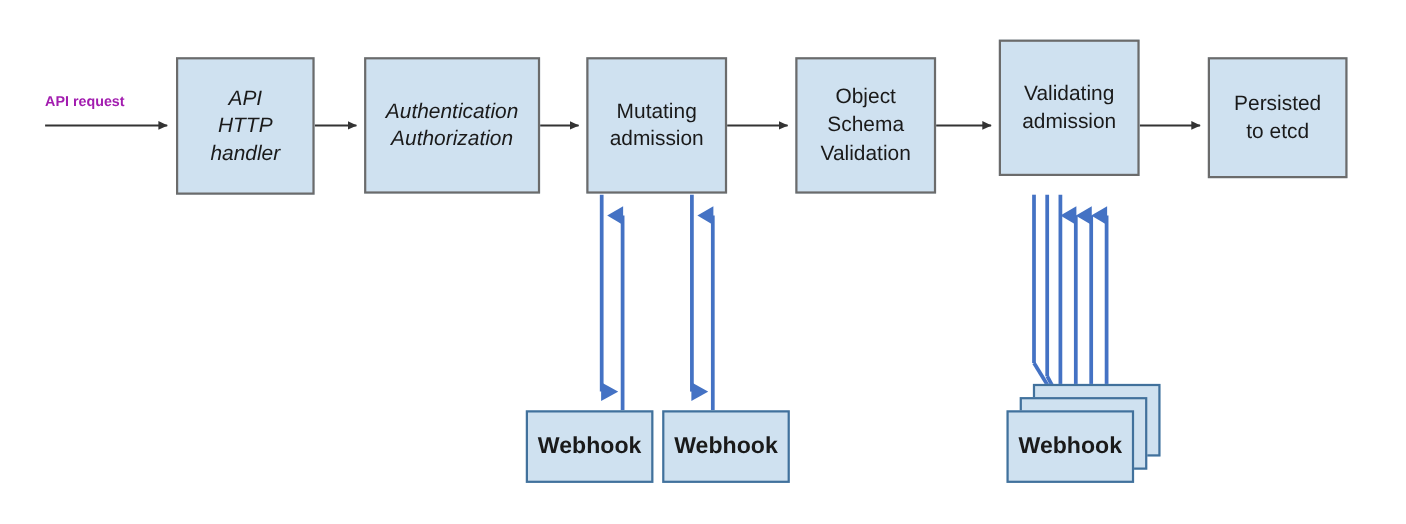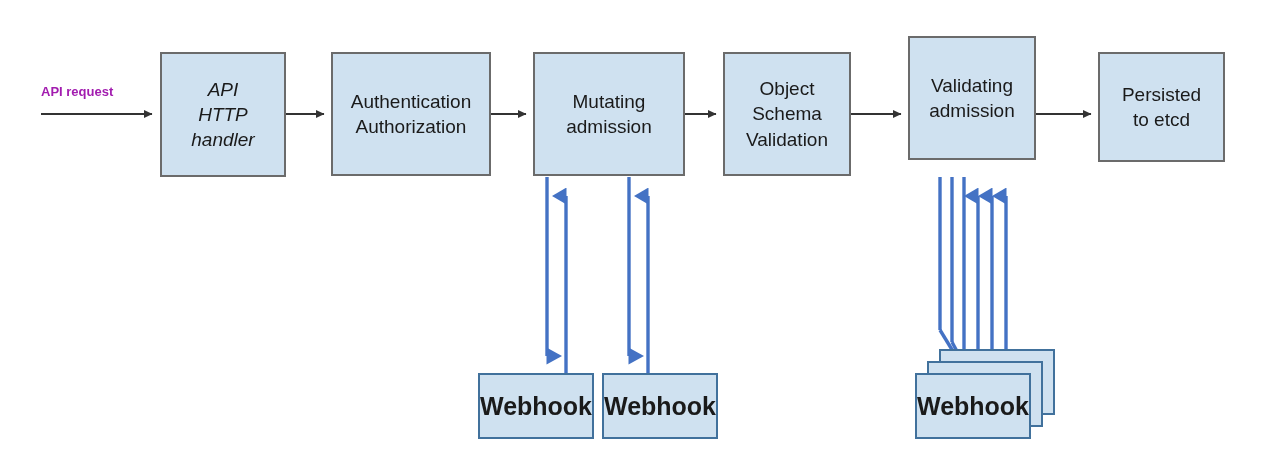--- a/index.html
+++ b/index.html
@@ -38,21 +38,21 @@
   .wh-box {
     position: absolute;
     box-sizing: border-box;
     background: #cfe1f0;
     border: 2px solid #41719c;
     display: flex;
     align-items: center;
     justify-content: center;
     text-align: center;
     color: #1a1a1a;
-    font-size: 25px;
+    font-size: 21px;
     font-weight: bold;
     font-family: "Liberation Sans", sans-serif;
   }
   .wh-stack-back {
     background: #cfe1f0;
     border: 2px solid #41719c;
   }
   .api-label {
     position: absolute;
     font-size: 13px;
@@ -135,26 +135,26 @@
   </svg>
 
   <div class="api-label" style="left:41px; top:84px;">API request</div>
 
   <div class="proc-box" style="left:160px; top:52px; width:126px; height:125px;font-style:italic;">
     <span class="lbl">API
 HTTP
 handler</span>
   </div>
 
-  <div class="proc-box" style="left:331px; top:52px; width:160px; height:124px;">
+  <div class="proc-box" style="left:331px; top:52px; width:160px; height:124px;font-style:italic;">
     <span class="lbl">Authentication
 Authorization</span>
   </div>
 
-  <div class="proc-box" style="left:533px; top:52px; width:152px; height:124px;">
+  <div class="proc-box" style="left:533px; top:52px; width:128px; height:124px;">
     <span class="lbl">Mutating
 admission</span>
   </div>
 
   <div class="proc-box" style="left:723px; top:52px; width:128px; height:124px;">
     <span class="lbl">Object
 Schema
 Validation</span>
   </div>
 

